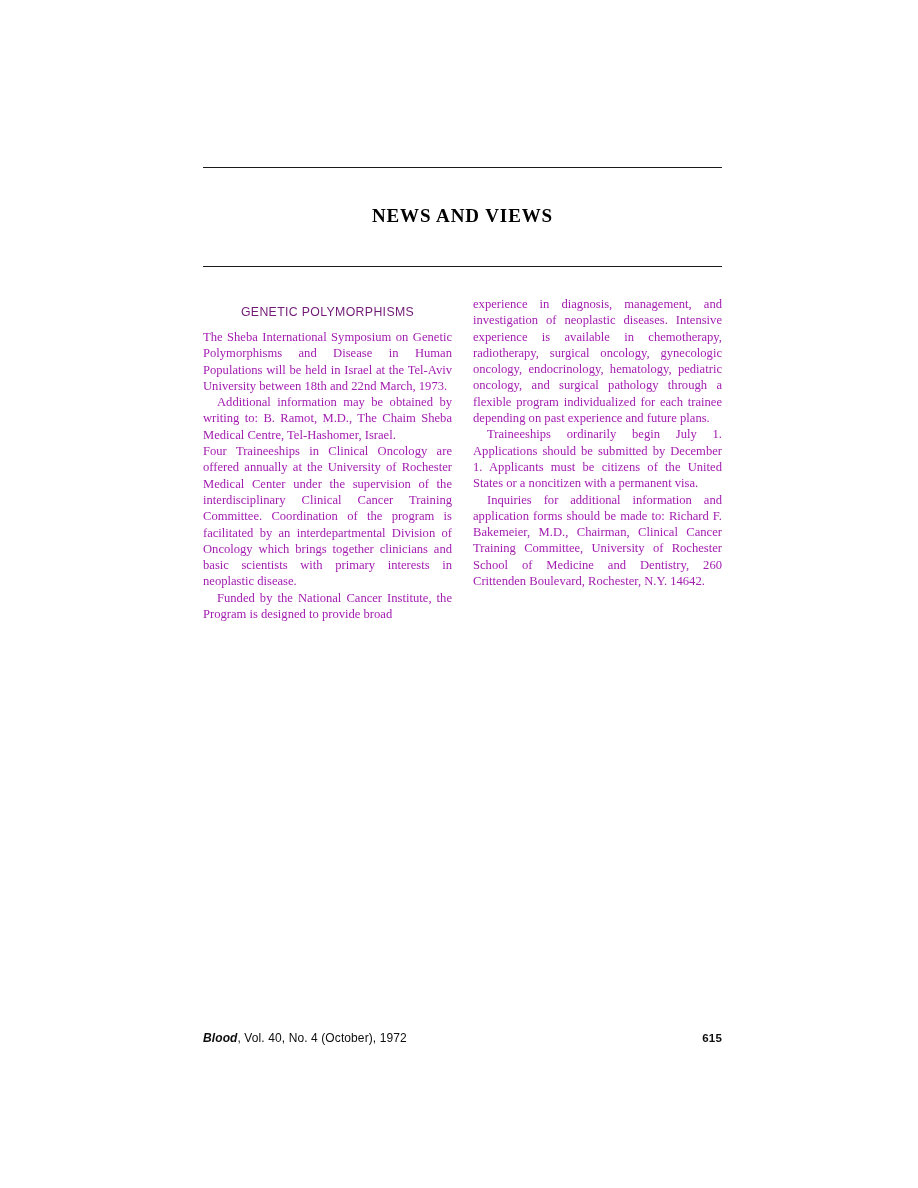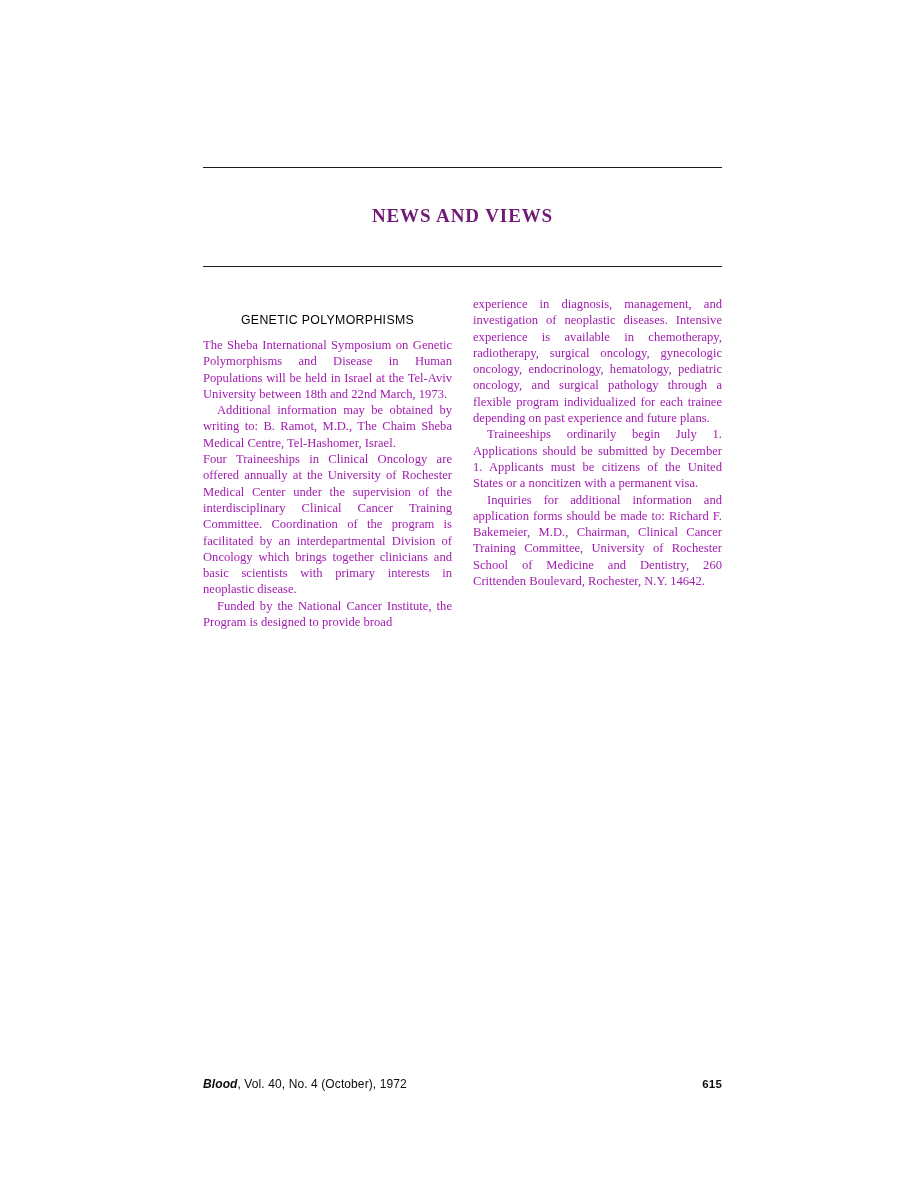--- a/index.html
+++ b/index.html
@@ -36,21 +36,21 @@
   .page-title {
     position: absolute;
     left: 203px;
     top: 205px;
     width: 519px;
     text-align: center;
     font-family: "Liberation Serif", "DejaVu Serif", serif;
     font-weight: bold;
     font-size: 19px;
     letter-spacing: 0.9px;
-    color: #701a75;
+    color: #000000;
   }
 
   
   .columns {
     position: absolute;
     left: 203px;
     top: 296px;
     width: 519px;
     display: flex;
     justify-content: space-between;
@@ -59,22 +59,22 @@
     width: 249px;
   }
 
   .section-heading {
     font-family: "Liberation Sans", "DejaVu Sans", sans-serif;
     font-size: 12.3px;
     font-weight: 500;
     letter-spacing: 0.35px;
     text-align: center;
     line-height: 16px;
-    margin: 16px 0 9px 0;
-    color: #000000;
+    margin: 8px 0 9px 0;
+    color: #701a75;
   }
   .section-heading.spaced-above {
     margin-top: 28px;
   }
   .section-heading .hline { display: block; }
 
   p.body-text {
     margin: 0;
     font-family: "Liberation Serif", "DejaVu Serif", serif;
     font-size: 12.6px;
@@ -90,21 +90,21 @@
   p.body-text.indent {
     text-indent: 14px;
   }
   
   p.body-text { text-align-last: left; }
 
   
   .footer {
     position: absolute;
     left: 203px;
-    top: 1077px;
+    top: 1031px;
     width: 519px;
     display: flex;
     justify-content: space-between;
     align-items: baseline;
     font-family: "Liberation Sans", "DejaVu Sans", sans-serif;
     font-size: 12px;
     color: #0d0d0d;
   }
   .footer-citation {
     letter-spacing: 0.1px;

